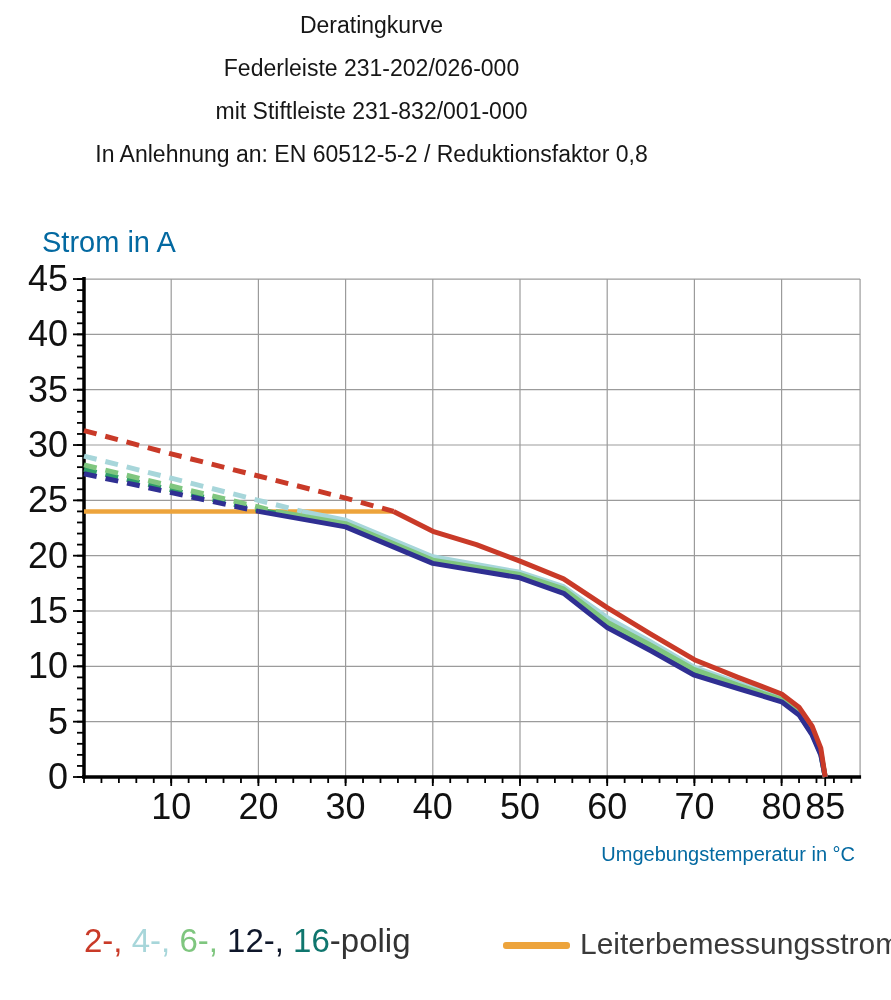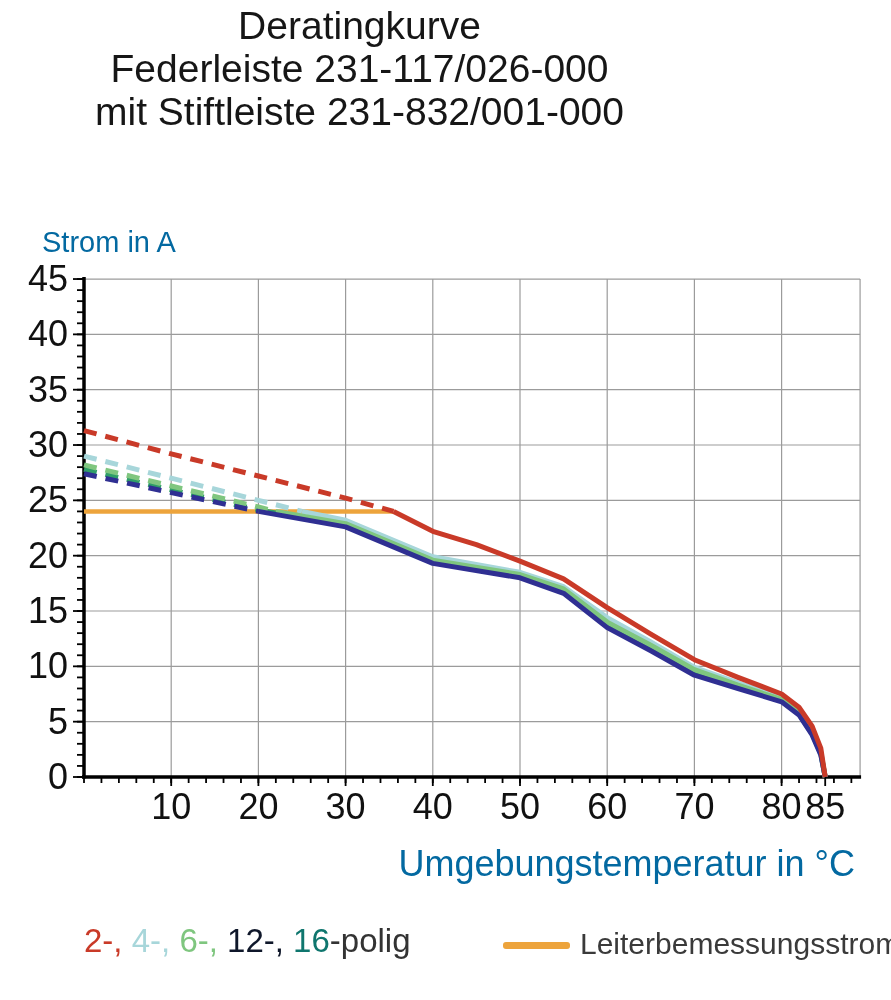--- a/index.html
+++ b/index.html
@@ -1,36 +1,37 @@
 <!DOCTYPE html>
 <html><head>
 <meta charset="utf-8">
 <style>
   html,body{margin:0;padding:0;background:#ffffff;}
   body{width:891px;height:1000px;position:relative;font-family:"Liberation Sans",sans-serif;color:#161616;overflow:hidden;}
-  .title-block{position:absolute;top:4px;left:0;width:719px;text-align:center;font-size:39px;line-height:43px;color:#161616;}
+  .title-block{position:absolute;top:4px;left:0;width:719px;text-align:center;font-size:23px;line-height:43px;color:#161616;padding-left:12px;}
   .axis-name{position:absolute;color:#0369a1;}
   #ylabel{left:42px;top:226px;font-size:29px;}
-  #xlabel{right:36px;top:843px;font-size:36px;}
+  #xlabel{right:36px;top:843px;font-size:20px;}
   #chart-svg{position:absolute;left:0;top:0;}
   .grid{stroke:#9b9b9b;stroke-width:1.2;}
   .axis{stroke:#000;stroke-width:3.5;}
   .tick{stroke:#000;stroke-width:1.8;}
   .ticklabel{font-family:"Liberation Sans",sans-serif;font-size:36px;fill:#111;}
   .poles-legend{position:absolute;left:84px;top:922px;font-size:33px;white-space:nowrap;}
   .rated-legend-swatch{position:absolute;left:503px;top:942px;width:67px;height:7px;border-radius:3px;}
   .rated-legend-label{position:absolute;left:580px;top:927px;font-size:30px;color:#3a3a3a;}
 </style>
 </head>
 <body>
 
 <div class="title-block">
   <div>Deratingkurve</div>
-  <div>Federleiste 231-117/026-000</div>
+  <div>Federleiste 231-202/026-000</div>
   <div>mit Stiftleiste 231-832/001-000</div>
+  <div>In Anlehnung an: EN 60512-5-2 / Reduktionsfaktor 0,8</div>
 </div>
 
 <div id="ylabel" class="axis-name">Strom in A</div>
 
 <svg id="chart-svg" width="891" height="1000" viewBox="0 0 891 1000">
     <line class="grid" x1="171.2" y1="279.03" x2="171.2" y2="777"></line>
     <line class="grid" x1="258.4" y1="279.03" x2="258.4" y2="777"></line>
     <line class="grid" x1="345.6" y1="279.03" x2="345.6" y2="777"></line>
     <line class="grid" x1="432.8" y1="279.03" x2="432.8" y2="777"></line>
     <line class="grid" x1="520" y1="279.03" x2="520" y2="777"></line>

